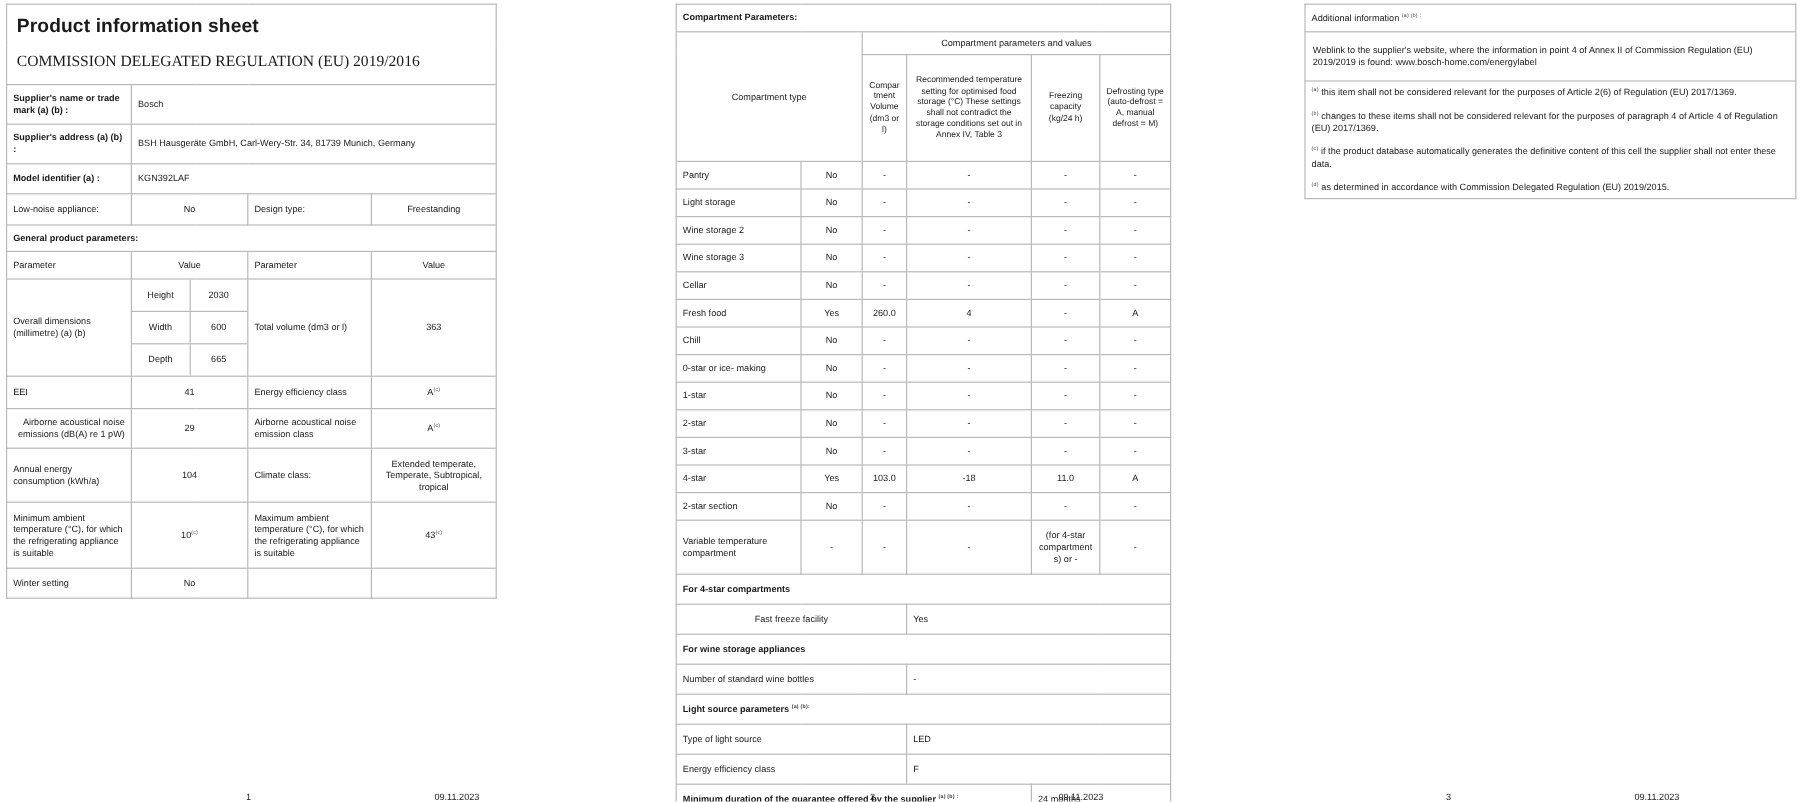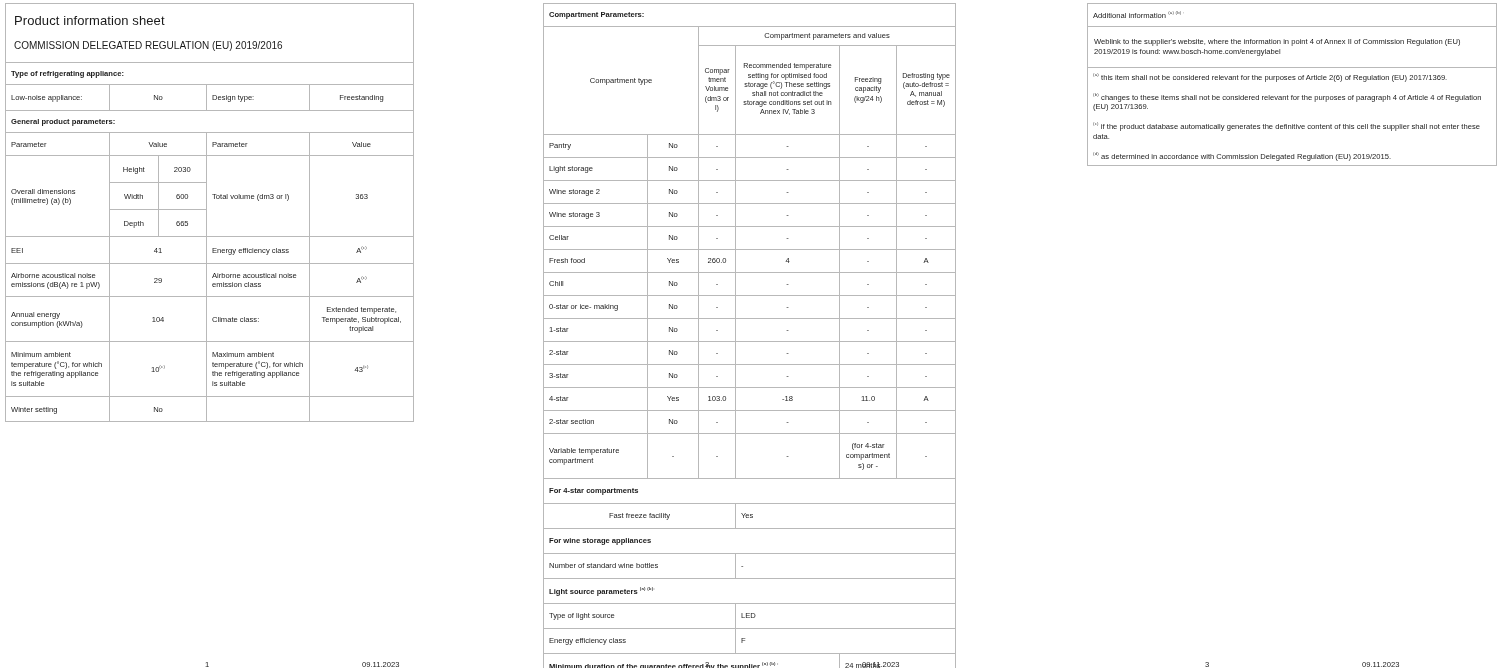--- a/index.html
+++ b/index.html
@@ -14,21 +14,21 @@
     font-family: "Liberation Sans", sans-serif;
     color: #1a1a1a;
     overflow: hidden;
   }
   .page {
     position: absolute;
     top: 0;
     height: 668px;
   }
   #page-1 { left: 0px;    width: 500px; }
-  #page-2 { left: 500px;  width: 500px; }
+  #page-2 { left: 520px;  width: 500px; }
   #page-3 { left: 1000px; width: 500px; }
 
   table.sheet {
     border-collapse: collapse;
     table-layout: fixed;
     font-size: 7.6px;
     line-height: 1.28;
   }
   table.sheet td {
     border: 1px solid #b9b9b9;
@@ -36,25 +36,25 @@
     vertical-align: middle;
     color: #1a1a1a;
     word-wrap: break-word;
   }
   .ctr { text-align: center; }
   .bold { font-weight: bold; }
   .nb-top    { border-top: none !important; }
   .nb-bottom { border-bottom: none !important; }
 
   .title {
-    font-size: 13px;
-    font-weight: normal;
+    font-size: 16px;
+    font-weight: bold;
     letter-spacing: .1px;
   }
-  .subtitle { font-size: 10px; }
+  .subtitle { font-size: 13px; font-family: Liberation Serif, serif; }
 
   sup.fn {
     font-size: 4.4px;
     vertical-align: super;
     letter-spacing: .2px;
     color: #3a3a3a;
   }
 
   
   #t1 {
@@ -130,21 +130,30 @@
         <col style="width:104px">
     </colgroup>
     <tbody>
       <tr>
         <td colspan="5" class="title nb-bottom" style="padding:9px 8px 5px 8px;">Product information sheet</td>
       </tr>
       <tr>
         <td colspan="5" class="subtitle nb-top" style="padding:5px 8px 10px 8px;">COMMISSION DELEGATED REGULATION (EU) 2019/2016</td>
       </tr>
       <tr>
-        <td colspan="5" class="bold" style="height:13px;">Type of refrigerating appliance:</td>
+        <td class="bold" style="height:24px;">Supplier's name or trade mark (a) (b) :</td>
+        <td colspan="4">Bosch</td>
+      </tr>
+      <tr>
+        <td class="bold" style="height:24px;">Supplier's address  (a) (b) :</td>
+        <td colspan="4">BSH Hausgeräte GmbH, Carl-Wery-Str. 34, 81739 Munich, Germany</td>
+      </tr>
+      <tr>
+        <td class="bold" style="height:16px;">Model identifier (a) :</td>
+        <td colspan="4">KGN392LAF</td>
       </tr>
       <tr>
         <td style="height:17px;">Low-noise appliance:</td>
         <td colspan="2" class="ctr">No</td>
         <td>Design type:</td>
         <td class="ctr">Freestanding</td>
       </tr>
       <tr>
         <td colspan="5" class="bold" style="height:13px;">General product parameters:</td>
       </tr>
@@ -177,21 +186,21 @@
         <td>Total volume (dm3 or l)</td>
         <td class="ctr">363</td>
       </tr>
       <tr>
         <td style="height:18px;">EEI</td>
         <td colspan="2" class="ctr">41</td>
         <td>Energy efficiency class</td>
         <td class="ctr"><span>A</span><sup class="fn">(c)</sup></td>
       </tr>
       <tr>
-        <td style="height:24px;">Airborne acoustical noise emissions (dB(A) re 1 pW)</td>
+        <td style="height:24px;text-align:right;">Airborne acoustical noise emissions (dB(A) re 1 pW)</td>
         <td colspan="2" class="ctr">29</td>
         <td>Airborne acoustical noise emission class</td>
         <td class="ctr"><span>A</span><sup class="fn">(c)</sup></td>
       </tr>
       <tr>
         <td style="height:36px;">Annual energy consumption (kWh/a)</td>
         <td colspan="2" class="ctr">104</td>
         <td>Climate class:</td>
         <td class="ctr">Extended temperate, Temperate, Subtropical, tropical</td>
       </tr>

